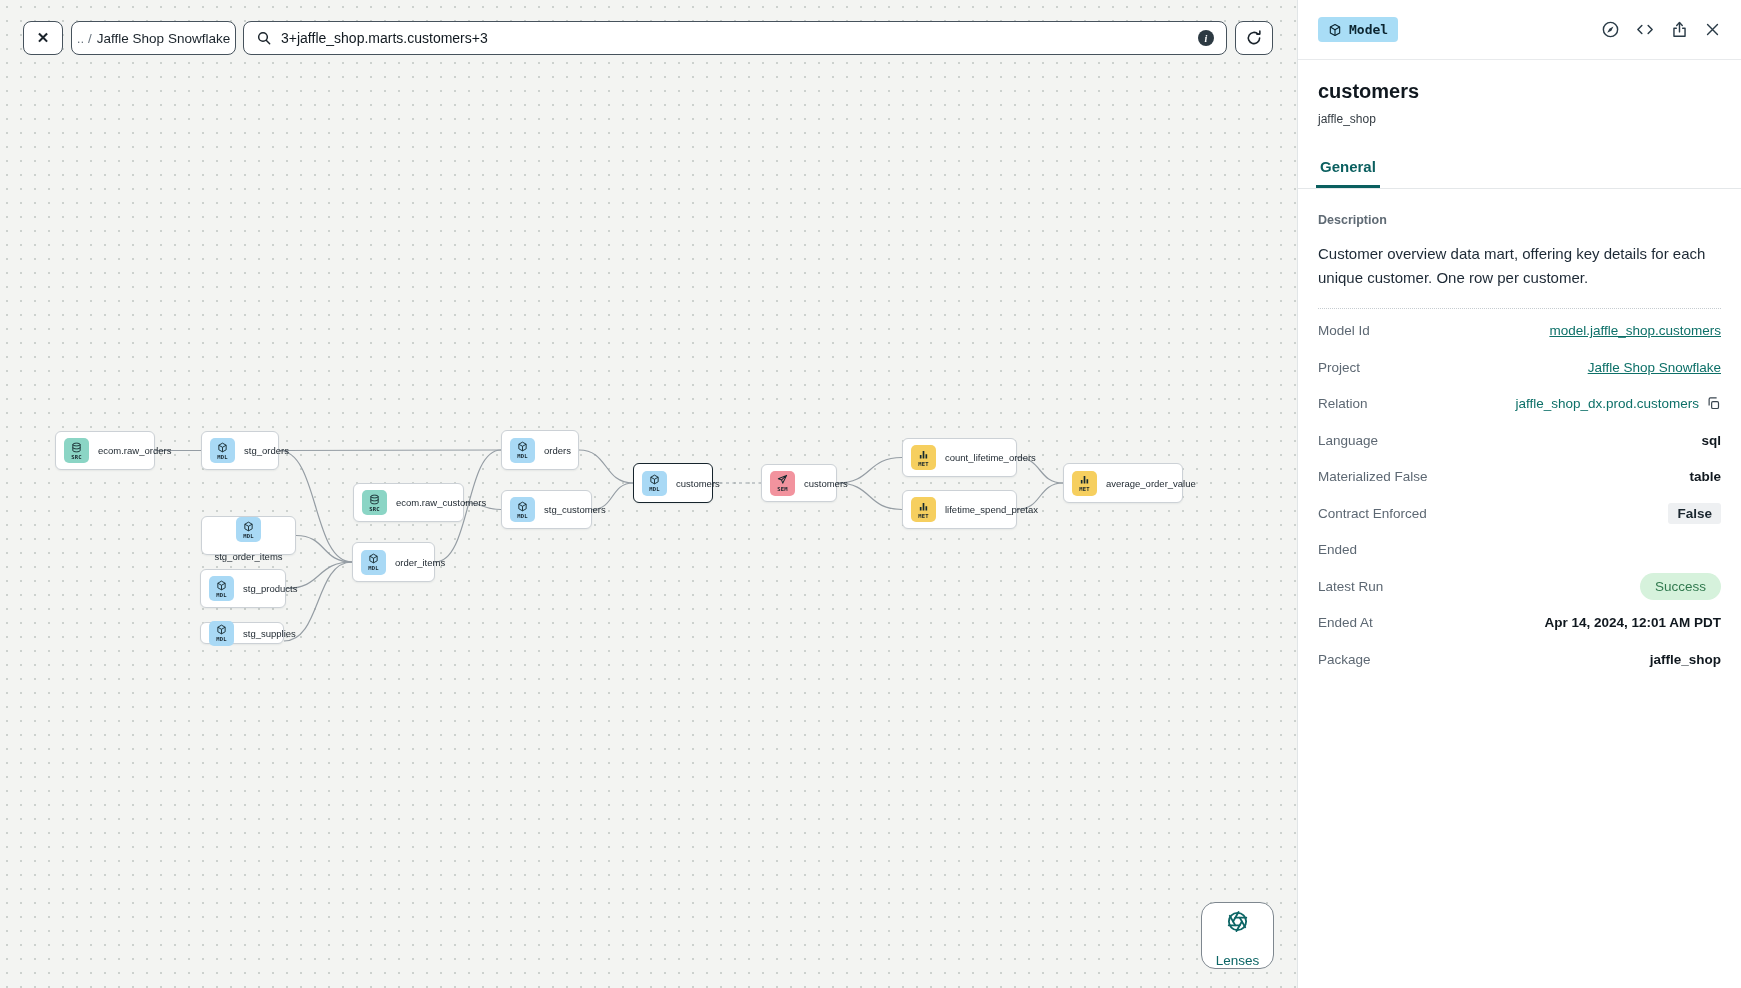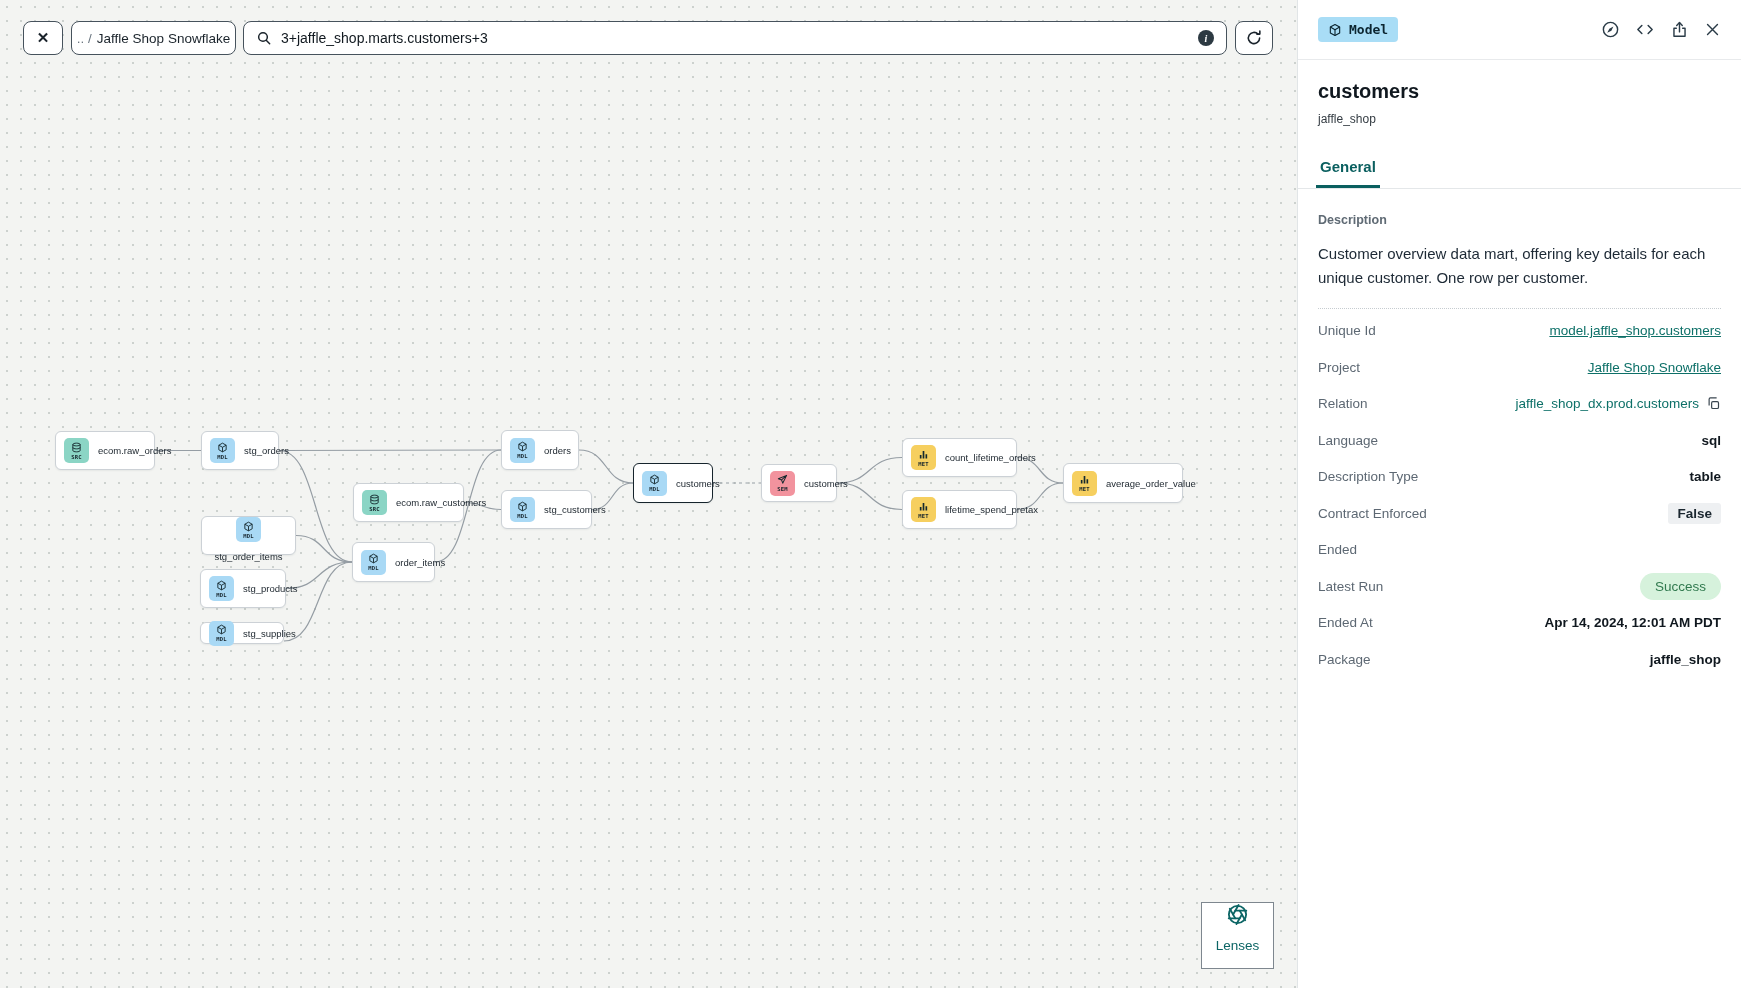--- a/index.html
+++ b/index.html
@@ -40,22 +40,22 @@
   .nicon em { font:700 5.5px "DejaVu Sans Mono", monospace; font-style:normal;
     color:#15242b; letter-spacing:.2px; margin-top:1px; }
   .nlabel { font-size:9.5px; font-weight:500; color:#222b33; white-space:nowrap; }
   .t-SRC { background:#8bd5c5; }
   .t-MDL { background:#a9d9f5; }
   .t-SEM { background:#f2939e; }
   .t-MET { background:#f6cf5f; }
 
   
   .lenses { position:absolute; left:1201px; top:902px; width:73px; height:67px;
-    background:#fff; border:1px solid #7e878f; border-radius:0; display:flex;
-    flex-direction:column; align-items:center; justify-content:flex-start; gap:12px;
+    background:#fff; border:1px solid #7e878f; border-radius:14px; display:flex;
+    flex-direction:column; align-items:center; justify-content:flex-end; gap:20px;
     cursor:pointer; color:#0c6565; }
   .lenses span { font-size:13.5px; }
 
   
   .panel { width:444px; height:988px; background:#fff; border-left:1px solid #e1e5e7;
     display:flex; flex-direction:column; }
   .p-head { height:60px; border-bottom:1px solid #e8eaec; display:flex; align-items:center;
     justify-content:space-between; padding:0 20px; }
   .type-badge { background:#a9ddf6; color:#0c2530; border-radius:4px; padding:5px 10px;
     display:flex; align-items:center; gap:7px;
@@ -316,42 +316,42 @@
     <div class="tabs" id="tabs">
         <div class="tab active">General</div>
       </div>
 
     <div class="p-content">
       <div class="desc-label">Description</div>
       <div class="desc-body">Customer overview data mart, offering key details for each unique customer. One row per customer.</div>
       <div class="dotted-div"></div>
       <div id="rows">
           <div class="prow">
-            <span class="plabel">Unique Id</span>
+            <span class="plabel">Model Id</span>
             <span class="pvalue link">model.jaffle_shop.customers</span>
           </div>
           <div class="prow">
             <span class="plabel">Project</span>
             <span class="pvalue link">Jaffle Shop Snowflake</span>
           </div>
           <div class="prow">
             <span class="plabel">Relation</span>
             <span class="pvalue link-plain">jaffle_shop_dx.prod.customers<span class="copy-btn">
                 <svg width="15" height="15" viewBox="0 0 24 24" fill="none" stroke="currentColor" stroke-width="1.9" stroke-linejoin="round">
                   <rect x="9" y="9" width="11" height="11" rx="2"></rect>
                   <path d="M5 15V5a2 2 0 0 1 2-2h10"></path>
                 </svg>
               </span></span>
           </div>
           <div class="prow">
             <span class="plabel">Language</span>
             <span class="pvalue ">sql</span>
           </div>
           <div class="prow">
-            <span class="plabel">Description Type</span>
+            <span class="plabel">Materialized False</span>
             <span class="pvalue ">table</span>
           </div>
           <div class="prow">
             <span class="plabel">Contract Enforced</span>
             <span class="pvalue ">
               <span class="badge-gray">False</span>
             </span>
           </div>
           <div class="prow">
             <span class="plabel">Ended</span>

